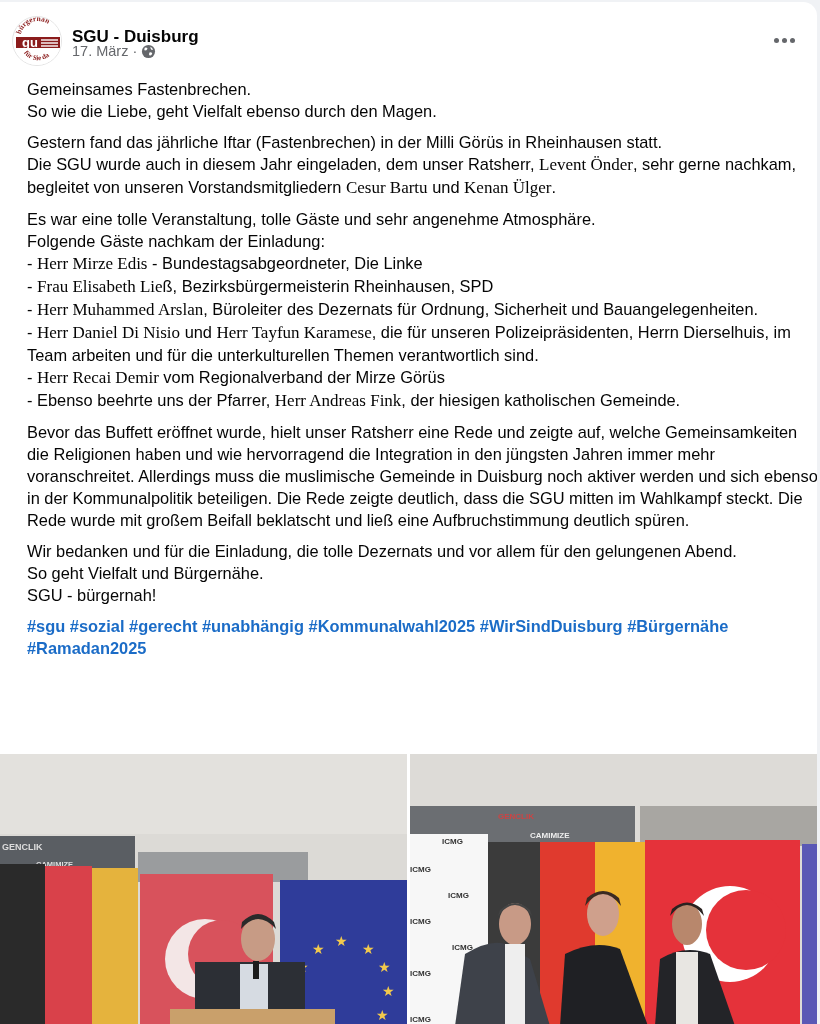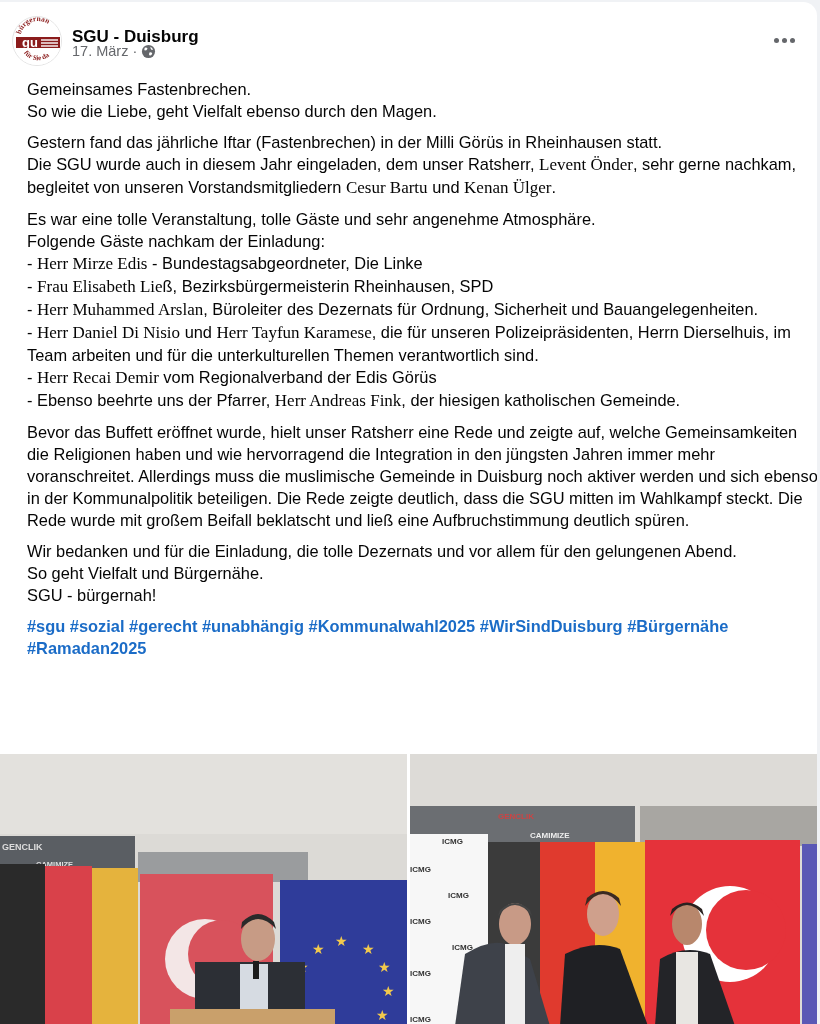--- a/index.html
+++ b/index.html
@@ -79,21 +79,21 @@
       <span class="line">Gestern fand das jährliche Iftar (Fastenbrechen) in der Milli Görüs in Rheinhausen statt.</span>
       <span>Die SGU wurde auch in diesem Jahr eingeladen, dem unser Ratsherr, </span><span class="b">Levent Önder</span><span>, sehr gerne nachkam, begleitet von unseren Vorstandsmitgliedern </span><span class="b">Cesur Bartu</span><span> und </span><span class="b">Kenan</span><span class="b" style="font-weight:normal"> Ülger</span><span>.</span>
     </p>
     <p>
       <span class="line">Es war eine tolle Veranstaltung, tolle Gäste und sehr angenehme Atmosphäre.</span>
       <span class="line">Folgende Gäste nachkam der Einladung:</span>
       <span class="line"><span>- </span><span class="b">Herr Mirze Edis</span><span> - Bundestagsabgeordneter, Die Linke</span></span>
       <span class="line"><span>- </span><span class="b">Frau Elisabeth Lie</span><span>ß, Bezirksbürgermeisterin Rheinhausen, SPD</span></span>
       <span class="line"><span>- </span><span class="b">Herr Muhammed Arslan</span><span>, Büroleiter des Dezernats für Ordnung, Sicherheit und Bauangelegenheiten.</span></span>
       <span class="line"><span>- </span><span class="b">Herr Daniel Di Nisio</span><span> und </span><span class="b">Herr Tayfun Karamese</span><span>, die für unseren Polizeipräsidenten, Herrn Dierselhuis, im Team arbeiten und für die unterkulturellen Themen verantwortlich sind.</span></span>
-      <span class="line"><span>- </span><span class="b">Herr Recai Demir</span><span> vom Regionalverband der Edis Görüs</span></span>
+      <span class="line"><span>- </span><span class="b">Herr Recai Demir</span><span> vom Regionalverband der Mirze Görüs</span></span>
       <span class="line"><span>- Ebenso beehrte uns der Pfarrer, </span><span class="b">Herr Andreas Fink</span><span>, der hiesigen katholischen Gemeinde.</span></span>
     </p>
     <p>Bevor das Buffett eröffnet wurde, hielt unser Ratsherr eine Rede und zeigte auf, welche Gemeinsamkeiten die Religionen haben und wie hervorragend die Integration in den jüngsten Jahren immer mehr voranschreitet. Allerdings muss die muslimische Gemeinde in Duisburg noch aktiver werden und sich ebenso in der Kommunalpolitik beteiligen. Die Rede zeigte deutlich, dass die SGU mitten im Wahlkampf steckt. Die Rede wurde mit großem Beifall beklatscht und ließ eine Aufbruchstimmung deutlich spüren.</p>
     <p>
       <span class="line">Wir bedanken und für die Einladung, die tolle Dezernats und vor allem für den gelungenen Abend.</span>
       <span class="line">So geht Vielfalt und Bürgernähe.</span>
       <span class="line">SGU - bürgernah!</span>
     </p>
     <p class="tags">
       <a>#sgu</a>

